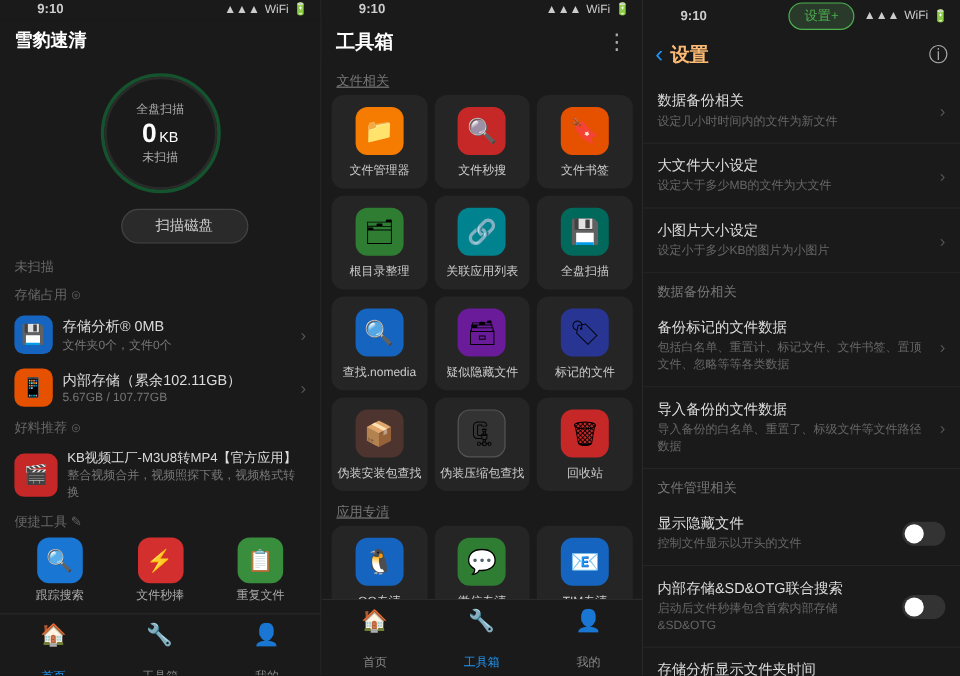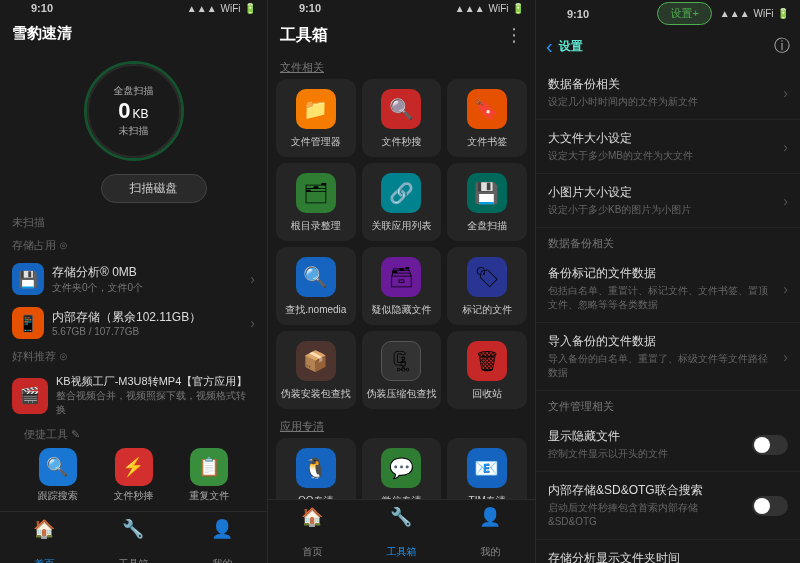--- a/index.html
+++ b/index.html
@@ -165,21 +165,21 @@
       justify-content: center;
       font-size: 16px;
       flex-shrink: 0;
     }
 
     .recommend-text { flex: 1; }
     .recommend-name { color: #ddd; font-size: 11px; }
     .recommend-sub { color: #777; font-size: 10px; }
 
     .tool-section {
-      padding: 4px 24px 2px;
+      padding: 4px 12px 2px;
     }
 
     .tool-section-label {
       color: #666;
       font-size: 11px;
       display: flex;
       align-items: center;
       gap: 4px;
     }
 
@@ -333,21 +333,21 @@
     }
 
     .panel3-header {
       display: flex;
       align-items: center;
       padding: 8px 10px;
       gap: 6px;
     }
 
     .p3-back { color: #2196f3; font-size: 20px; cursor: pointer; }
-    .p3-title { color: #5eead4; font-size: 12px; font-weight: bold; flex: 1; font-family: Liberation Serif, serif; }
+    .p3-title { color: #fdba74; font-size: 16px; font-weight: bold; flex: 1; font-family: Liberation Serif, serif; }
     .p3-info { color: #aaa; font-size: 16px; cursor: pointer; }
 
     .settings-scroll {
       flex: 1;
       overflow-y: auto;
       padding: 0 0 8px;
     }
 
     .settings-scroll::-webkit-scrollbar { width: 2px; }
     .settings-scroll::-webkit-scrollbar-thumb { background: #444; }

